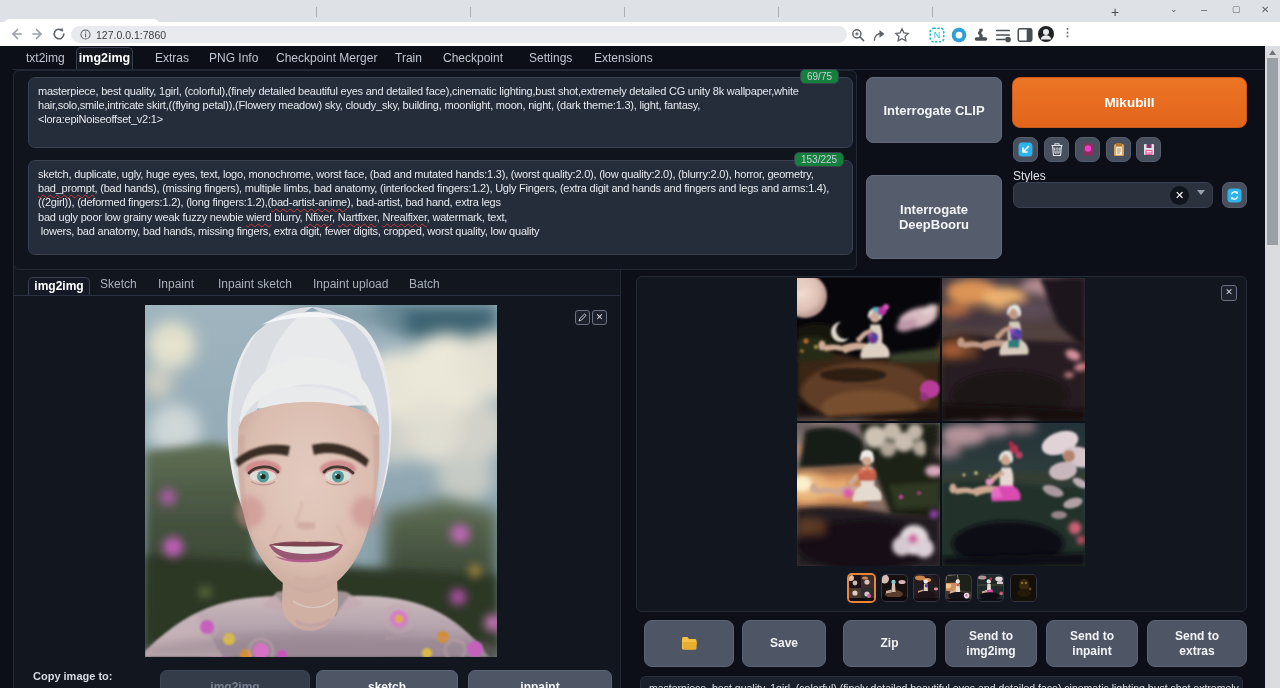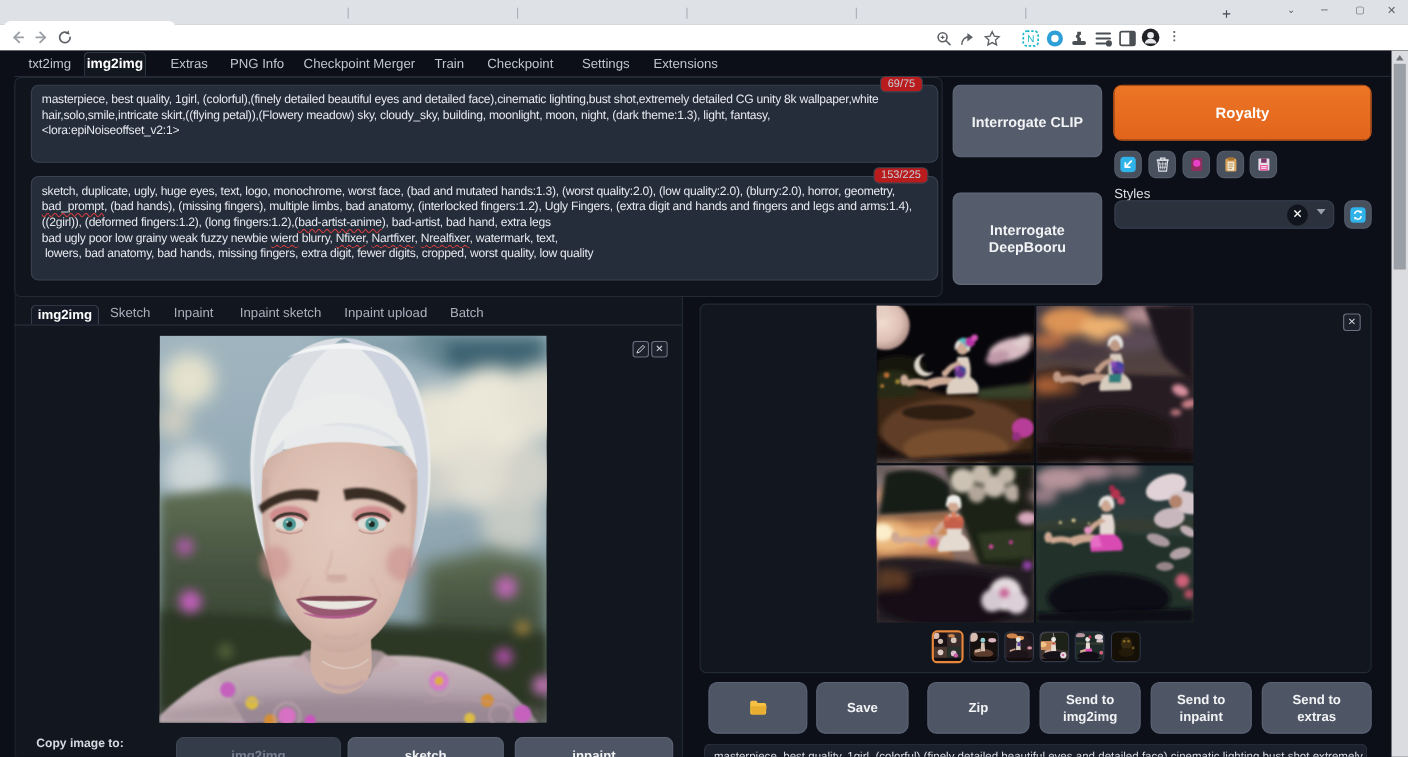--- a/index.html
+++ b/index.html
@@ -19,21 +19,21 @@
 #page { position:absolute; left:0; top:46px; width:1280px; height:642px; background:#0c0f17; overflow:hidden; }
 #scrollbar { position:absolute; left:1265px; top:46px; width:15px; height:642px; background:#dadce0; }
 #scrollthumb { position:absolute; left:1267px; top:58px; width:11px; height:187px; background:#9aa0a6; border-radius:0px; }
 
 .wtab { position:absolute; top:47px; height:22px; line-height:22px; font-size:12px; color:#bfc5d1; }
 #wtab-active { position:absolute; left:76px; top:47px; width:57px; height:22px; background:#11161f; border:1px solid #39414f; border-bottom:none; border-radius:5px 5px 0 0; color:#fff; font-weight:bold; text-align:center; line-height:21px; font-size:12.5px; }
 #wtabline { position:absolute; left:13px; top:68.5px; width:1251px; height:1px; background:#222936; }
 
 .panel { position:absolute; background:#12161f; border:1px solid #232a36; border-radius:6px; }
 textarea, .ta { position:absolute; background:#252c3a; border:1px solid #3a4252; border-radius:7px; color:#e6e9ee; font-family:"Liberation Sans", sans-serif; font-size:11px; letter-spacing:-0.22px; line-height:14.2px; padding:6px 9px; resize:none; overflow:hidden; }
-.badge { position:absolute; background:#b91c1c; border:1px solid #39414f; border-radius:5px; color:#c9ced8; font-size:10px; height:15px; line-height:13px; padding:0 6px; z-index:5; }
+.badge { position:absolute; background:#15803d; border:1px solid #39414f; border-radius:5px; color:#c9ced8; font-size:10px; height:15px; line-height:13px; padding:0 6px; z-index:5; }
 .graybtn { position:absolute; background:#555d6c; border:1px solid #626a7a; border-radius:7px; color:#f2f3f5; font-weight:bold; font-size:13px; display:flex; align-items:center; justify-content:center; text-align:center; }
 #generate { position:absolute; left:1012px; top:77px; width:235px; height:51px; background:linear-gradient(#ec7525,#e2641c); border:1px solid #c85a18; border-radius:8px; color:#fff; font-weight:bold; font-size:13.5px; display:flex; align-items:center; justify-content:center; }
 .icobtn { position:absolute; width:25px; height:25px; background:#484f5d; border:1px solid #555d6c; border-radius:7px; display:flex; align-items:center; justify-content:center; }
 
 .itab { position:absolute; top:277px; height:17px; font-size:12px; color:#aab1bd; }
 #itab-active { position:absolute; left:28px; top:277px; width:62px; height:18px; background:#141925; border:1px solid #39414f; border-bottom:none; border-radius:5px 5px 0 0; color:#fff; font-weight:bold; font-size:12px; text-align:center; line-height:17px; }
 #itabline { position:absolute; left:13px; top:294.5px; width:607px; height:1px; background:#2a3140; }
 .smbtn { position:absolute; width:15px; height:15px; background:#1c212c; border:1px solid #6a7180; border-radius:3px; color:#d6dae1; font-size:9px; line-height:13px; text-align:center; }
 
 .copybtn { position:absolute; top:667px; height:34px; background:#4e5565; border:1px solid #5d6475; border-radius:7px; color:#f2f3f5; font-weight:bold; font-size:12px; text-align:center; line-height:32px; }
@@ -120,20 +120,28 @@
       <path d="M6 9h8" stroke="#9aa0a6" stroke-width="1.7" stroke-linecap="round"></path>
     </svg>
   <svg class="navic" style="left:29px;" viewBox="0 0 18 18">
       <path d="M7.5 4.5 12 9l-4.5 4.5" stroke="#9aa0a6" stroke-width="1.7" fill="none" stroke-linecap="round" stroke-linejoin="round"></path>
       <path d="M4 9h8" stroke="#9aa0a6" stroke-width="1.7" stroke-linecap="round"></path>
     </svg>
   <svg class="navic" style="left:50px;" viewBox="0 0 18 18">
       <path d="M13.8 9a4.8 4.8 0 1 1-1.4-3.4" stroke="#5f6368" stroke-width="1.6" fill="none" stroke-linecap="round"></path>
       <path d="M12.6 2.6v3.2h-3.2z" fill="#5f6368"></path>
     </svg>
+  <div id="urlpill">
+    <svg style="position:absolute; left:9px; top:3px;" width="11" height="11" viewBox="0 0 12 12">
+        <circle cx="6" cy="6" r="5" stroke="#5f6368" stroke-width="1.1" fill="none"></circle>
+        <rect x="5.5" y="5" width="1.2" height="4" fill="#5f6368"></rect>
+        <rect x="5.5" y="2.8" width="1.2" height="1.2" fill="#5f6368"></rect>
+      </svg>
+    <span style="position:absolute; left:25px; top:3px; font-size:10.5px; color:#3c4043;">127.0.0.1:7860</span>
+  </div>
   <svg class="navic" style="left:849px; top:4px;" width="16" height="16" viewBox="0 0 16 16">
       <circle cx="7" cy="7" r="3.6" stroke="#5f6368" stroke-width="1.3" fill="none"></circle>
       <path d="M9.8 9.8 13 13" stroke="#5f6368" stroke-width="1.3" stroke-linecap="round"></path>
       <path d="M5.5 7h3M7 5.5v3" stroke="#5f6368" stroke-width="1"></path>
     </svg>
   <svg class="navic" style="left:871px; top:4px;" width="16" height="16" viewBox="0 0 16 16">
       <path d="M3 13c0-4 2.5-6.5 7-6.5" stroke="#5f6368" stroke-width="1.3" fill="none"></path>
       <path d="M7.5 3.5 12 7l-4.5 3.5z" fill="#5f6368"></path>
     </svg>
   <svg class="navic" style="left:893px; top:4px;" width="16" height="16" viewBox="0 0 16 16">
@@ -189,21 +197,21 @@
 <div class="panel" style="left:13px; top:70px; width:844px; height:200px; background:#10141d;"></div>
 
 <div class="badge" style="left:800px; top:69px;">69/75</div>
 <div class="ta" style="left:28px; top:77px; width:825px; height:71px;">masterpiece, best quality, 1girl, (colorful),(finely detailed beautiful eyes and detailed face),cinematic lighting,bust shot,extremely detailed CG unity 8k wallpaper,white hair,solo,smile,intricate skirt,((flying petal)),(Flowery meadow) sky, cloudy_sky, building, moonlight, moon, night, (dark theme:1.3), light, fantasy,<br>&lt;lora:epiNoiseoffset_v2:1&gt;</div>
 <div class="badge" style="left:794px; top:152px;">153/225</div>
 <div class="ta" style="left:28px; top:160px; width:825px; height:95px;">sketch, duplicate, ugly, huge eyes, text, logo, monochrome, worst face, (bad and mutated hands:1.3), (worst quality:2.0), (low quality:2.0), (blurry:2.0), horror, geometry, <span class="redsq">bad_prompt</span>, (bad hands), (missing fingers), multiple limbs, bad anatomy, (interlocked fingers:1.2), Ugly Fingers, (extra digit and hands and fingers and legs and arms:1.4), ((2girl)), (deformed fingers:1.2), (long fingers:1.2),(<span class="redsq">bad-artist-anime</span>), bad-artist, bad hand, extra legs<br>bad ugly poor low grainy weak fuzzy newbie <span class="redsq">wierd</span> blurry, <span class="redsq">Nfixer</span>, <span class="redsq">Nartfixer</span>, <span class="redsq">Nrealfixer</span>, watermark, text,<br>&nbsp;lowers, bad anatomy, bad hands, missing fingers, extra digit, fewer digits, cropped, worst quality, low quality</div>
 
 <div class="graybtn" style="left:866px; top:77px; width:136px; height:66px;text-align:right;">Interrogate CLIP</div>
 <div class="graybtn" style="left:866px; top:175px; width:136px; height:84px;">Interrogate<br>DeepBooru</div>
 
-<div id="generate">Royalty</div>
+<div id="generate">Mikubill</div>
 <div class="icobtn" style="left:1013px; top:137px;">
     <svg width="15" height="15" viewBox="0 0 15 15">
       <rect x="0.5" y="0.5" width="14" height="14" rx="3.5" fill="#2fb3e8"></rect>
       <path d="M10.5 4.5 5 10M5 6v4h4" stroke="#fff" stroke-width="1.6" fill="none" stroke-linecap="round" stroke-linejoin="round"></path>
     </svg>
   </div>
 <div class="icobtn" style="left:1044px; top:137px;">
     <svg width="14" height="15" viewBox="0 0 14 15">
       <path d="M2.5 3.5h9l-1 10h-7z" fill="none" stroke="#dfe3e8" stroke-width="1.1"></path>
       <path d="M1.5 3.5h11M5 3V1.8h4V3" stroke="#dfe3e8" stroke-width="1.1" fill="none"></path>

